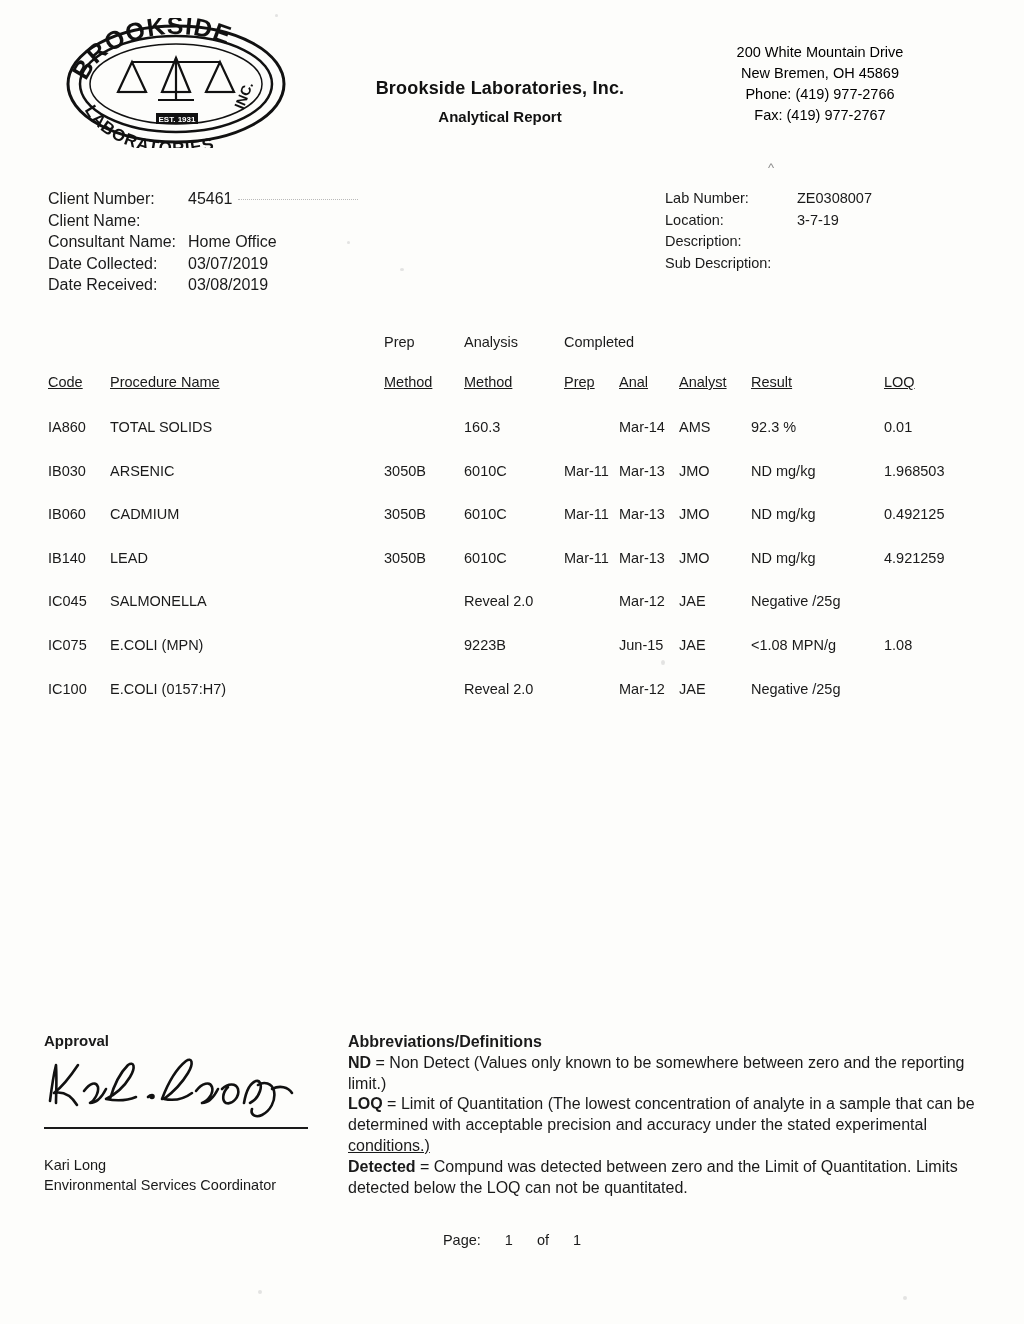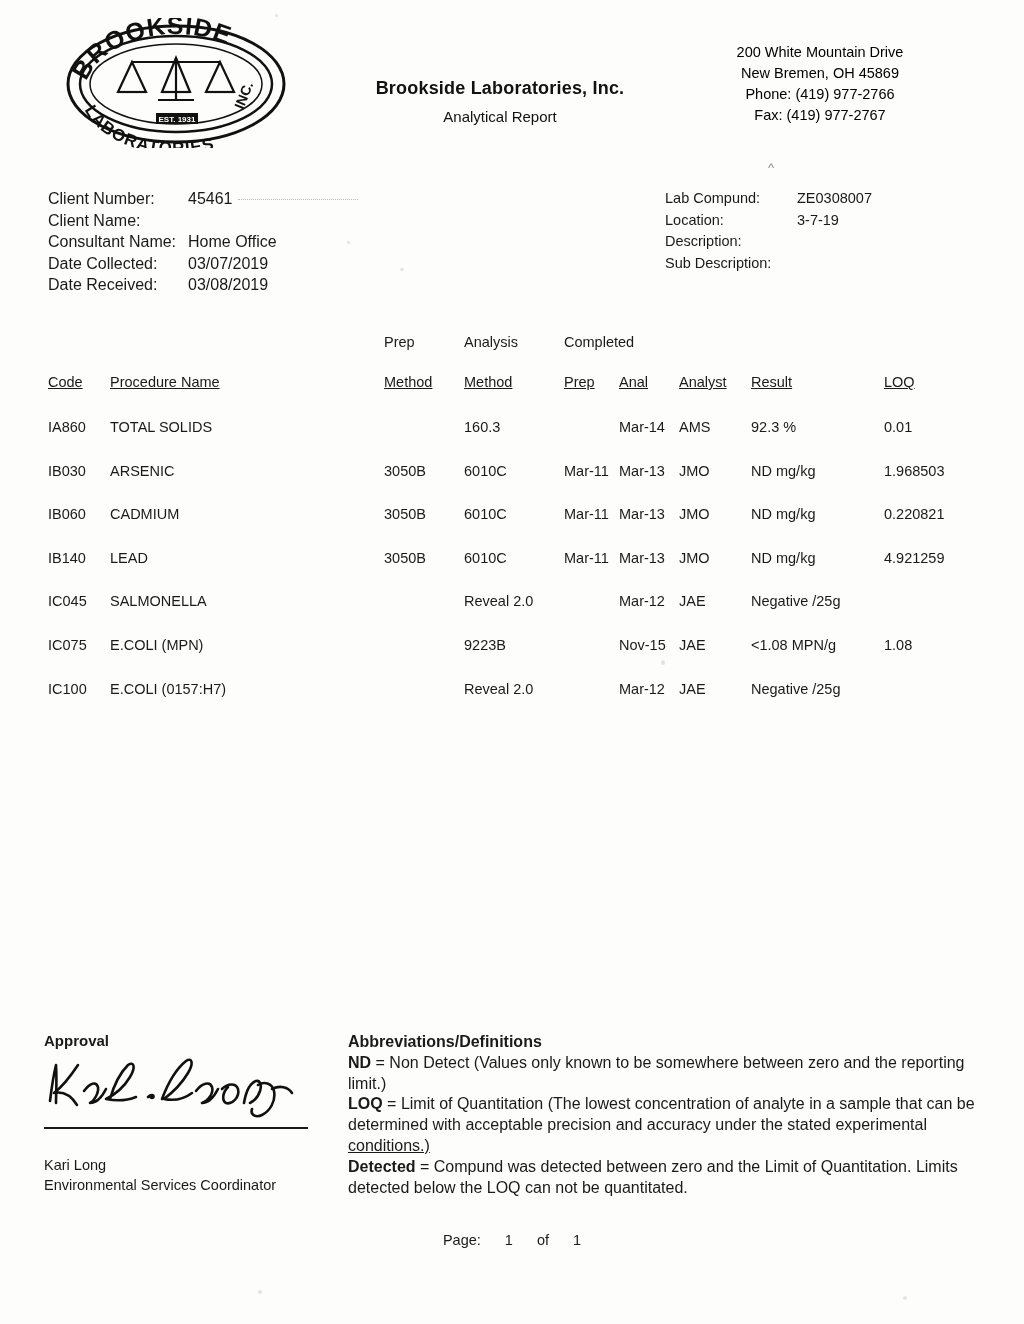--- a/index.html
+++ b/index.html
@@ -45,21 +45,21 @@
     text-align: center;
   }
   .lab-name {
     font-size: 18px;
     font-weight: bold;
     letter-spacing: 0.2px;
     color: #111;
   }
   .lab-sub {
     font-size: 15px;
-    font-weight: normal;
+    font-weight: bold;
     margin-top: 9px;
     color: #111;
     text-align: center;
   }
 
   .address-block {
     position: absolute;
     left: 660px;
     top: 42px;
     width: 320px;
@@ -278,21 +278,21 @@
       <span class="meta-value">03/07/2019</span>
     </div>
     <div class="meta-row">
       <span class="meta-label">Date Received:</span>
       <span class="meta-value">03/08/2019</span>
     </div>
   </div>
 
   <div class="meta-right">
     <div class="meta-row">
-      <span class="meta-label">Lab Compund:</span>
+      <span class="meta-label">Lab Number:</span>
       <span class="meta-value">ZE0308007</span>
     </div>
     <div class="meta-row">
       <span class="meta-label">Location:</span>
       <span class="meta-value">3-7-19</span>
     </div>
     <div class="meta-row">
       <span class="meta-label">Description:</span>
       <span class="meta-value"></span>
     </div>
@@ -350,21 +350,21 @@
 
     <div class="trow">
       <div class="c-code">IB060</div>
       <div class="c-proc">CADMIUM</div>
       <div class="c-prep">3050B</div>
       <div class="c-anal">6010C</div>
       <div class="c-cprep">Mar-11</div>
       <div class="c-canal">Mar-13</div>
       <div class="c-analyst">JMO</div>
       <div class="c-result">ND mg/kg</div>
-      <div class="c-loq">0.220821</div>
+      <div class="c-loq">0.492125</div>
     </div>
 
     <div class="trow">
       <div class="c-code">IB140</div>
       <div class="c-proc">LEAD</div>
       <div class="c-prep">3050B</div>
       <div class="c-anal">6010C</div>
       <div class="c-cprep">Mar-11</div>
       <div class="c-canal">Mar-13</div>
       <div class="c-analyst">JMO</div>
@@ -383,21 +383,21 @@
       <div class="c-result">Negative /25g</div>
       <div class="c-loq"></div>
     </div>
 
     <div class="trow">
       <div class="c-code">IC075</div>
       <div class="c-proc">E.COLI (MPN)</div>
       <div class="c-prep"></div>
       <div class="c-anal">9223B</div>
       <div class="c-cprep"></div>
-      <div class="c-canal">Nov-15</div>
+      <div class="c-canal">Jun-15</div>
       <div class="c-analyst">JAE</div>
       <div class="c-result">&lt;1.08 MPN/g</div>
       <div class="c-loq">1.08</div>
     </div>
 
     <div class="trow">
       <div class="c-code">IC100</div>
       <div class="c-proc">E.COLI (0157:H7)</div>
       <div class="c-prep"></div>
       <div class="c-anal">Reveal 2.0</div>

